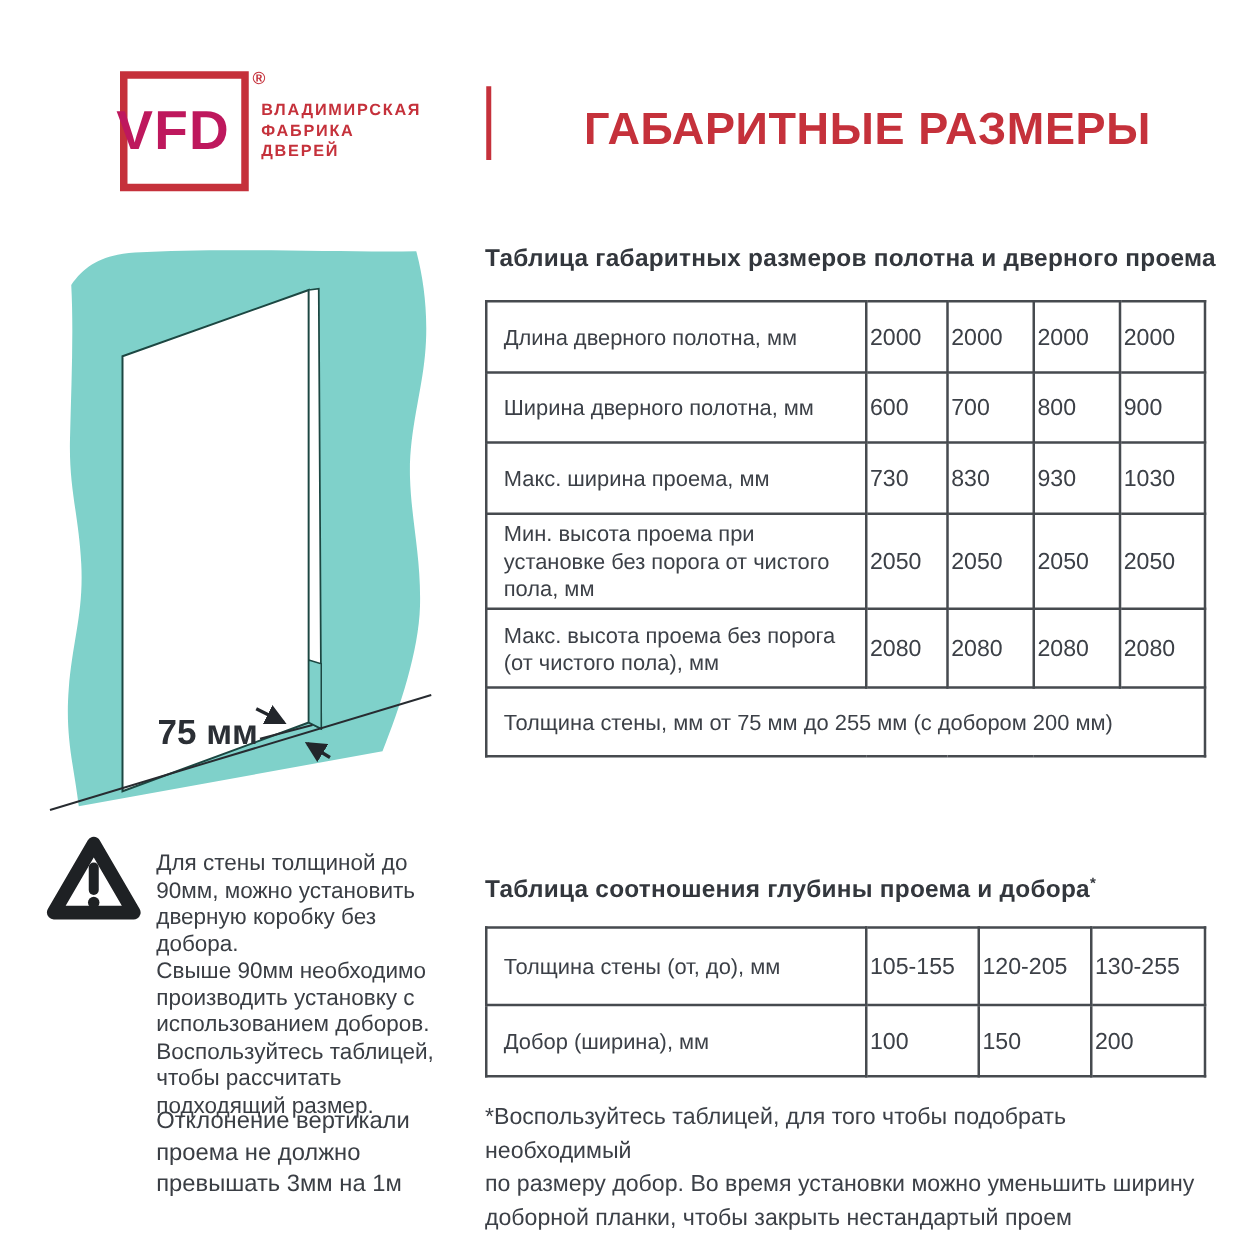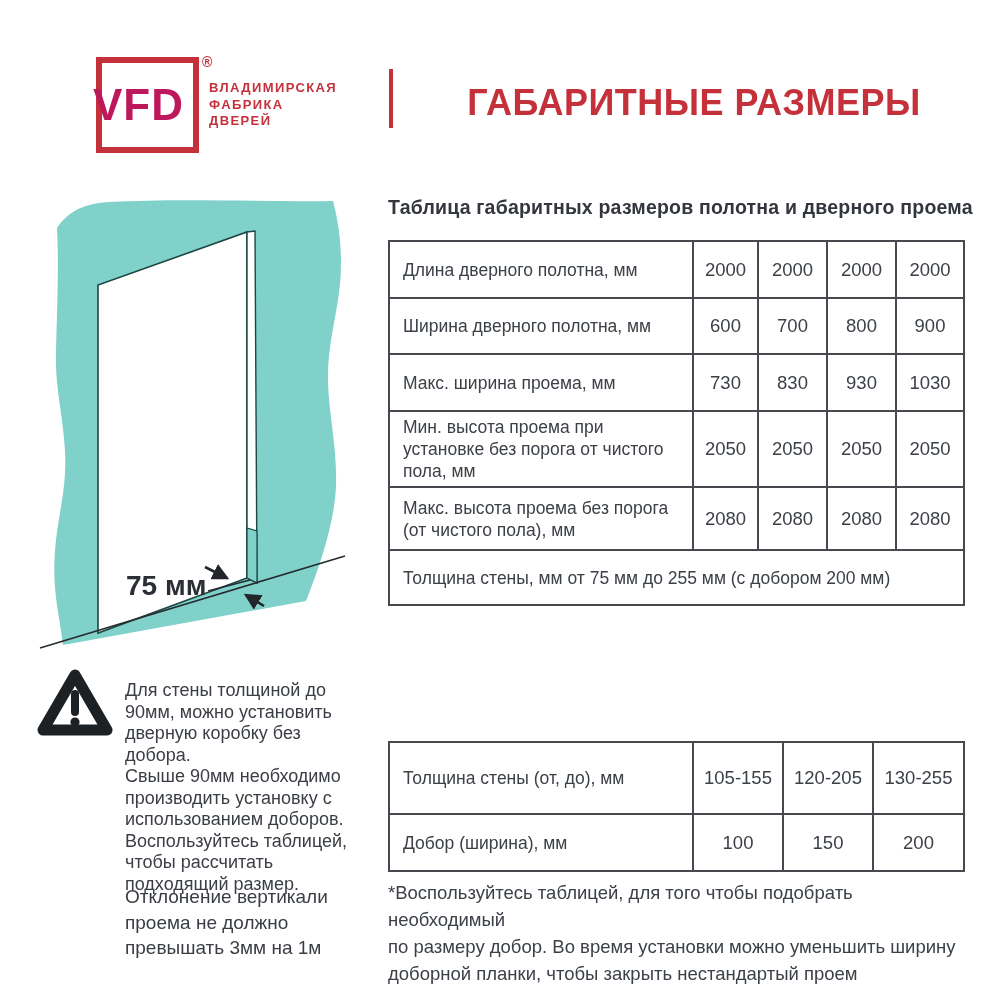--- a/index.html
+++ b/index.html
@@ -29,26 +29,26 @@
   
   .section-title{position:absolute;left:388px;margin:0;font-size:19.5px;font-weight:bold;
     color:#33373d;letter-spacing:0.2px;}
   .st1{top:196px;} .st2{top:699px;}
   .section-title sup{font-size:12px;}
   table{position:absolute;left:388px;border-collapse:collapse;table-layout:fixed;
     width:575px;color:#3c4047;}
   .t1{top:240px;} .t2{top:741px;}
   td{border:2px solid #464a4f;vertical-align:middle;}
   td.lbl{padding:4px 10px 4px 13px;font-size:17.5px;line-height:22px;}
-  td.val{text-align:center;font-size:18.5px;padding:2px;}
+  td.val{text-align:left;font-size:18.5px;padding:2px;}
   .t1 tr:nth-child(1){height:57px;} .t1 tr:nth-child(2){height:56px;}
   .t1 tr:nth-child(3){height:57px;} .t1 tr:nth-child(4){height:57px;padding-left:36px;}
   .t1 tr:nth-child(5){height:63px;} .t1 tr:nth-child(6){height:55px;border-radius:17px;}
   .t1 tr:nth-child(7){height:46px;}
-  .t2 tr:nth-child(1){height:72px;} .t2 tr:nth-child(2){height:57px;padding-left:24px;}
+  .t2 tr:nth-child(1){height:62px;} .t2 tr:nth-child(2){height:57px;padding-left:24px;}
   .footnote{position:absolute;left:388px;top:879px;width:585px;font-size:18.5px;
     line-height:27px;white-space:pre-line;color:#3c4047;}
 </style>
 </head>
 <body>
 
 <div class="page">
 
   <div class="logo-box"></div>
   <div class="logo-mark">VFD</div>
@@ -145,20 +145,21 @@
         <td class="val">2080</td>
         <td class="val">2080</td>
         <td class="val">2080</td>
       </tr>
       <tr>
         <td class="lbl" colspan="5">Толщина стены, мм от 75 мм до 255 мм (с добором 200 мм)</td>
       </tr>
     </tbody>
   </table>
 
+  <h2 class="section-title st2"><span>Таблица соотношения глубины проема и добора</span><sup>*</sup></h2>
   <table class="t2">
     <colgroup>
         <col style="width:304px">
         <col style="width:90px">
         <col style="width:90px">
         <col style="width:91px">
       </colgroup>
     <tbody>
       <tr>
         <td class="lbl">Толщина стены (от, до), мм</td>

